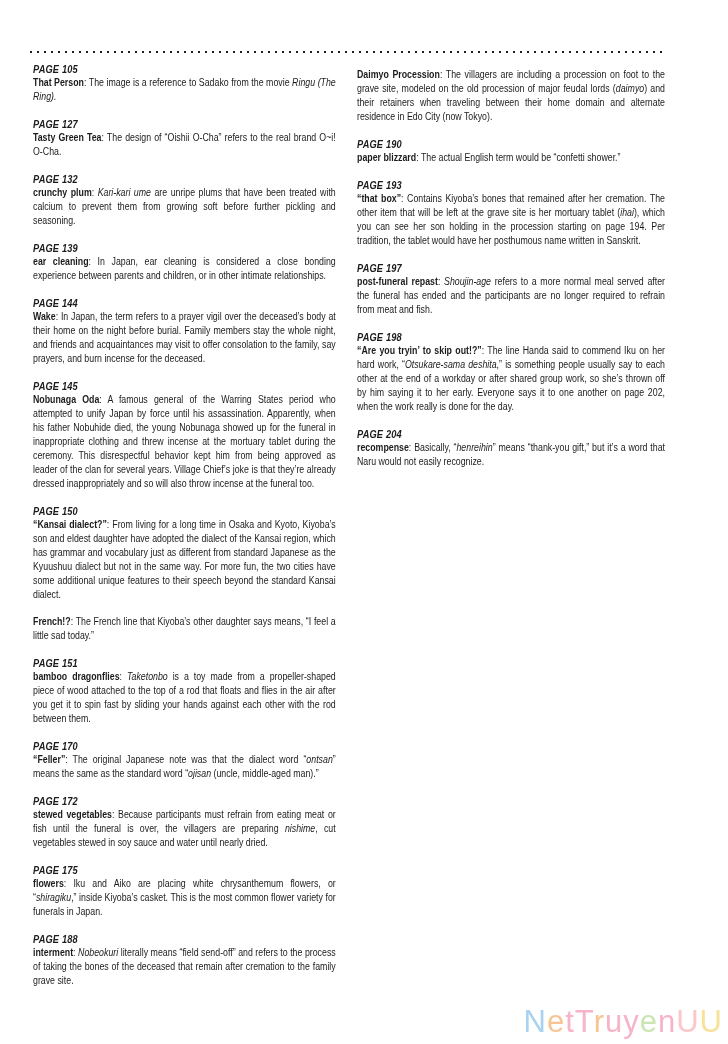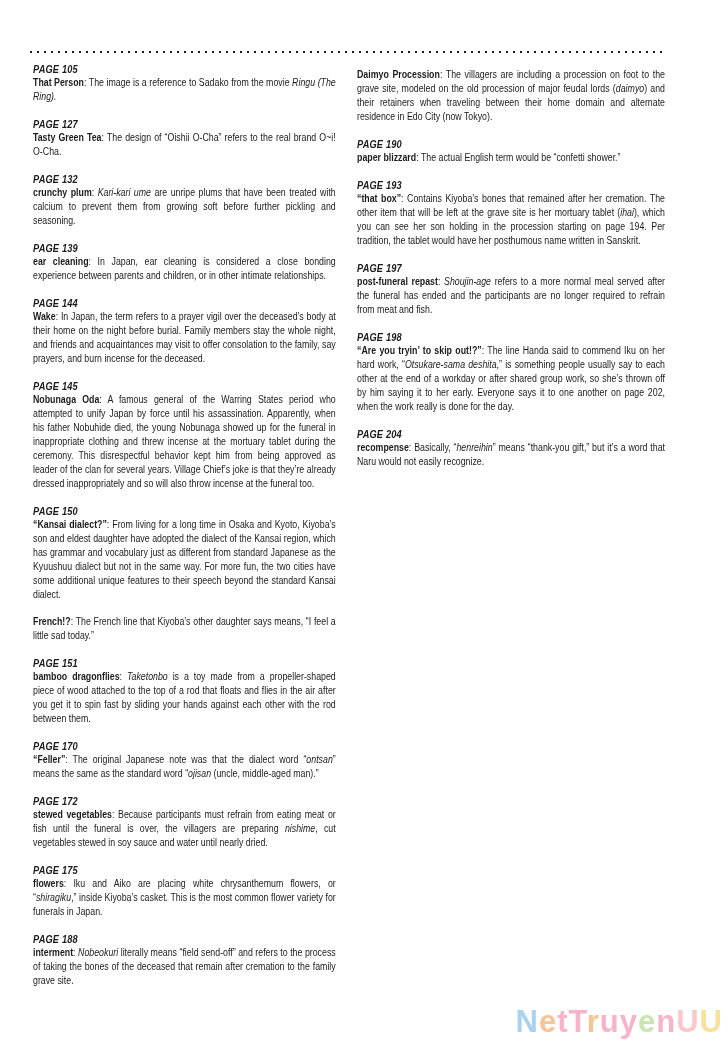--- a/index.html
+++ b/index.html
@@ -25,21 +25,21 @@
   .page-head{
     font-style:italic;font-weight:700;font-size:10.5px;
     text-align:left;letter-spacing:0.2px;
   }
   .col p{margin:0;}
   .col p + p{margin-top:13px;}
   .b{font-weight:700;}
   .i{font-style:italic;}
   .watermark{
     position:absolute;right:5px;bottom:4px;
-    font-size:31px;font-weight:700;letter-spacing:1px;
+    font-size:31px;font-weight:400;letter-spacing:1px;
     font-family:"Liberation Sans","DejaVu Sans",sans-serif;
     white-space:nowrap;
     margin-left:24px;
   }
 </style>
 </head>
 <body>
 
 <div class="divider"></div>
 

